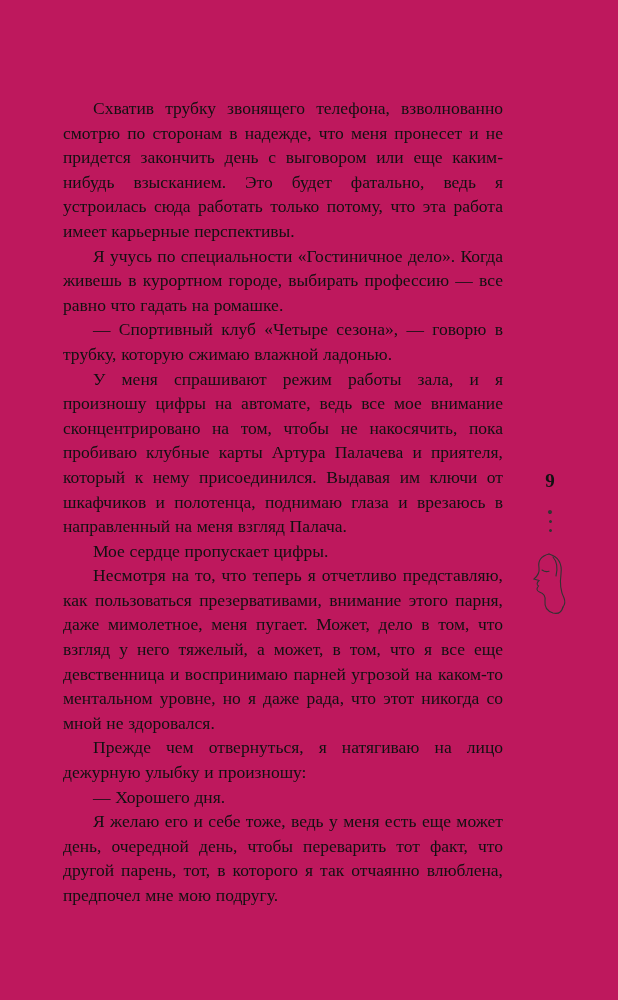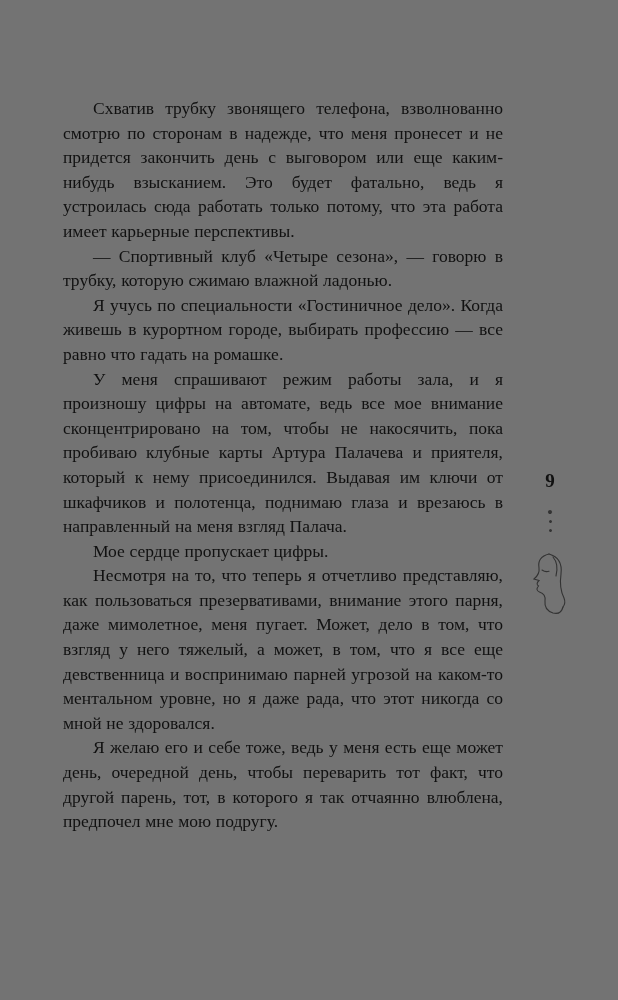--- a/index.html
+++ b/index.html
@@ -13,21 +13,21 @@
     position: relative;
     font-family: "Liberation Serif", "DejaVu Serif", serif;
     color: #111111;
     overflow: hidden;
   }
   .page {
     position: absolute;
     top: 0; left: 0;
     width: 618px;
     height: 1000px;
-    background: #737373;
+    background: #be185d;
   }
   .text-block {
     position: absolute;
     top: 96px;
     left: 63px;
     width: 440px;
     font-size: 17.5px;
     line-height: 24.6px;
     text-align: justify;
     hyphens: auto;
@@ -79,25 +79,27 @@
     display: block;
   }
 </style>
 </head>
 <body>
 
 <div class="page">
 
   <main class="text-block">
     <p>Схватив трубку звонящего телефона, взволнованно смотрю по сторонам в надежде, что меня пронесет и не придется закончить день с выговором или еще каким-нибудь взысканием. Это будет фатально, ведь я устроилась сюда работать только потому, что эта работа имеет карьерные перспективы.</p>
+    <p>Я учусь по специальности «Гостиничное дело». Когда живешь в курортном городе, выбирать профессию — все равно что гадать на ромашке.</p>
     <p>— Спортивный клуб «Четыре сезона», — говорю в трубку, которую сжимаю влажной ладонью.</p>
-    <p>Я учусь по специальности «Гостиничное дело». Когда живешь в курортном городе, выбирать профессию — все равно что гадать на ромашке.</p>
     <p>У меня спрашивают режим работы зала, и я произношу цифры на автомате, ведь все мое внимание сконцентрировано на том, чтобы не накосячить, пока пробиваю клубные карты Артура Палачева и приятеля, который к нему присоединился. Выдавая им ключи от шкафчиков и полотенца, поднимаю глаза и врезаюсь в направленный на меня взгляд Палача.</p>
     <p>Мое сердце пропускает цифры.</p>
     <p>Несмотря на то, что теперь я отчетливо представляю, как пользоваться презервативами, внимание этого парня, даже мимолетное, меня пугает. Может, дело в том, что взгляд у него тяжелый, а может, в том, что я все еще девственница и воспринимаю парней угрозой на каком-то ментальном уровне, но я даже рада, что этот никогда со мной не здоровался.</p>
+    <p>Прежде чем отвернуться, я натягиваю на лицо дежурную улыбку и произношу:</p>
+    <p>— Хорошего дня.</p>
     <p>Я желаю его и себе тоже, ведь у меня есть еще может день, очередной день, чтобы переварить тот факт, что другой парень, тот, в которого я так отчаянно влюблена, предпочел мне мою подругу.</p>
   </main>
 
   <aside class="margin-column">
     <div class="page-number">9</div>
 
     <div class="dots-ornament">
       <span class="dot"></span>
       <span class="dot"></span>
       <span class="dot"></span>

